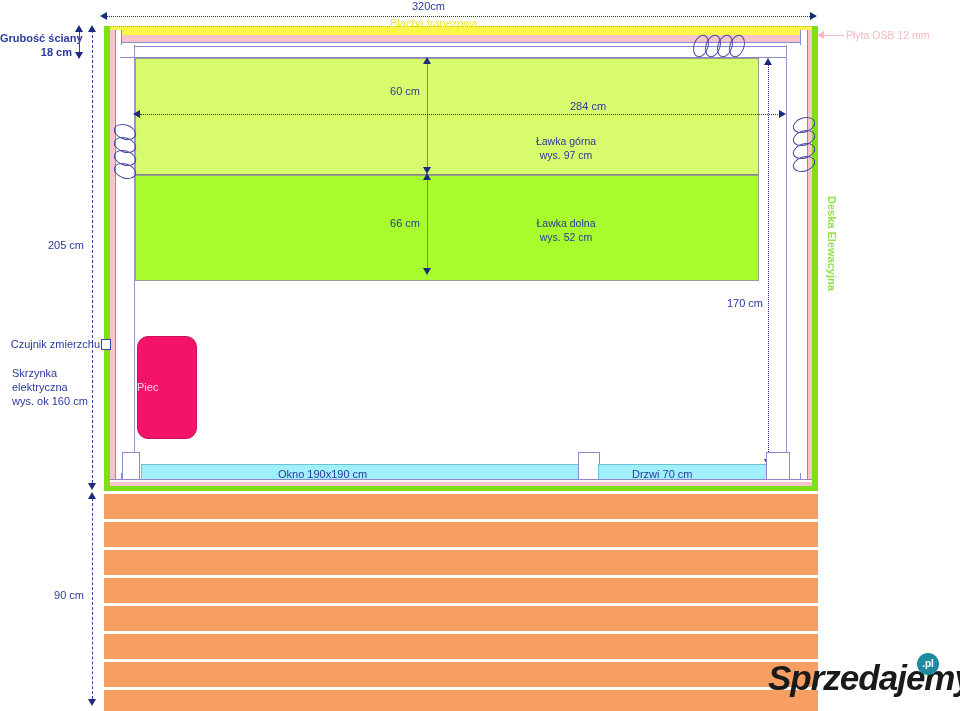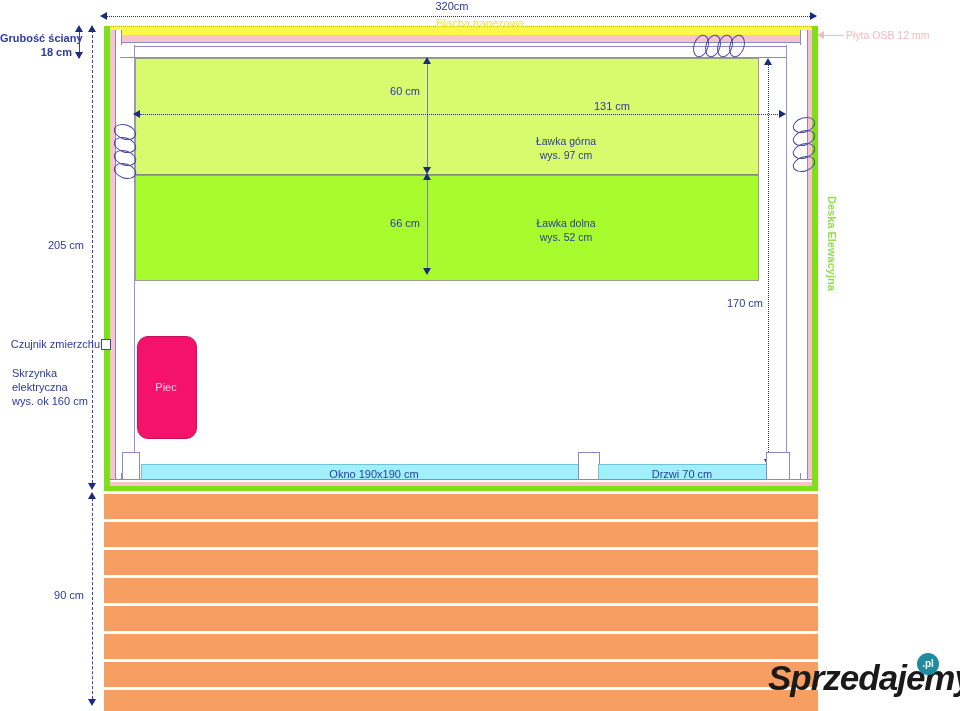--- a/index.html
+++ b/index.html
@@ -1,21 +1,21 @@
 <!DOCTYPE html>
 <html><head>
 <meta charset="utf-8">
 <style>
   html,body{margin:0;padding:0;background:#ffffff;}
   body{width:960px;height:711px;position:relative;overflow:hidden;
        font-family:"Liberation Sans","DejaVu Sans",sans-serif;
        color:#2b2b8f;-webkit-font-smoothing:antialiased;}
   .abs{position:absolute;}
   .lbl{position:absolute;font-size:11px;color:#2b3a9c;white-space:pre;line-height:1.25;}
-  .lbl.c{text-align:center;}
+  .lbl.c{}
   .lbl.r{text-align:right;}
   
   .dimh{position:absolute;border-top:1px dashed #3a43a8;height:0;}
   .dimv{position:absolute;border-left:1px dashed #3a43a8;width:0;}
   .dimh.dot{border-top:1px dotted #23307e;}
   .dimv.dot{border-left:1px dotted #23307e;}
   .dimv.solid{border-left:1px solid #7e7ea8;}
   .arrow{position:absolute;width:0;height:0;}
   .ar-l{border-top:4px solid transparent;border-bottom:4px solid transparent;border-right:7px solid #1b2a7a;}
   .ar-r{border-top:4px solid transparent;border-bottom:4px solid transparent;border-left:7px solid #1b2a7a;}
@@ -81,21 +81,21 @@
 <div class="lbl r" style="left:365px;top:85px;width:55px;">60 cm</div>
 
 <div class="dimv solid" style="left:427px;top:178px;height:95px;"></div>
 <div class="arrow ar-u" style="left:423px;top:173px;"></div>
 <div class="arrow ar-d" style="left:423px;top:268px;"></div>
 <div class="lbl r" style="left:365px;top:217px;width:55px;">66 cm</div>
 
 <div class="dimh dot" style="left:140px;top:114px;width:640px;"></div>
 <div class="arrow ar-l" style="left:133px;top:110px;"></div>
 <div class="arrow ar-r" style="left:779px;top:110px;"></div>
-<div class="lbl c" style="left:570px;top:100px;width:84px;">131 cm</div>
+<div class="lbl c" style="left:570px;top:100px;width:84px;">284 cm</div>
 
 <div class="dimv dot" style="left:768px;top:64px;height:400px;"></div>
 <div class="arrow ar-u" style="left:764px;top:58px;"></div>
 <div class="arrow ar-d" style="left:764px;top:459px;"></div>
 <div class="lbl r" style="left:705px;top:297px;width:58px;">170 cm</div>
 
 <div class="dimv" style="left:92px;top:30px;height:458px;"></div>
 <div class="arrow ar-u" style="left:88px;top:25px;"></div>
 <div class="arrow ar-d" style="left:88px;top:483px;"></div>
 <div class="lbl r" style="left:18px;top:239px;width:66px;">205 cm</div>
@@ -133,21 +133,21 @@
 <div class="lbl" style="left:12px;top:367px;width:96px;">Skrzynka<br>elektryczna<br>wys. ok 160 cm</div>
 
 <div class="abs" style="left:137px;top:336px;width:58px;height:101px;background:#f4126b;border-radius:11px;border:1px solid #c9105a;"></div>
 <div class="lbl c" style="left:137px;top:381px;width:58px;color:#ffd6e6;">Piec</div>
 
 <div class="abs" style="left:120px;top:456px;width:666px;height:2px;background:#ffffff;"></div>
 
 <div class="abs" style="left:122px;top:452px;width:16px;height:26px;background:#ffffff;border:1px solid #8e87c9;"></div>
 
 <div class="abs" style="left:141px;top:464px;width:437px;height:15px;background:#9ff0fb;border:1px solid #6ec4d4;"></div>
-<div class="lbl c" style="left:284px;top:468px;width:180px;">Okno 190x190 cm</div>
+<div class="lbl c" style="left:278px;top:468px;width:180px;">Okno 190x190 cm</div>
 
 <div class="abs" style="left:578px;top:452px;width:20px;height:27px;background:#ffffff;border:1px solid #8e87c9;"></div>
 
 <div class="abs" style="left:598px;top:464px;width:168px;height:15px;background:#9ff0fb;border:1px solid #6ec4d4;"></div>
 <div class="lbl c" style="left:632px;top:468px;width:100px;">Drzwi 70 cm</div>
 
 <div class="abs" style="left:766px;top:452px;width:22px;height:27px;background:#ffffff;border:1px solid #8e87c9;"></div>
 
 <div class="abs" style="left:110px;top:479px;width:702px;height:3px;background:#ffffff;border-top:1px solid #8e87c9;border-bottom:1px solid #8e87c9;"></div>
 <div class="abs" style="left:110px;top:482px;width:702px;height:4px;background:#f7c4cc;"></div>

